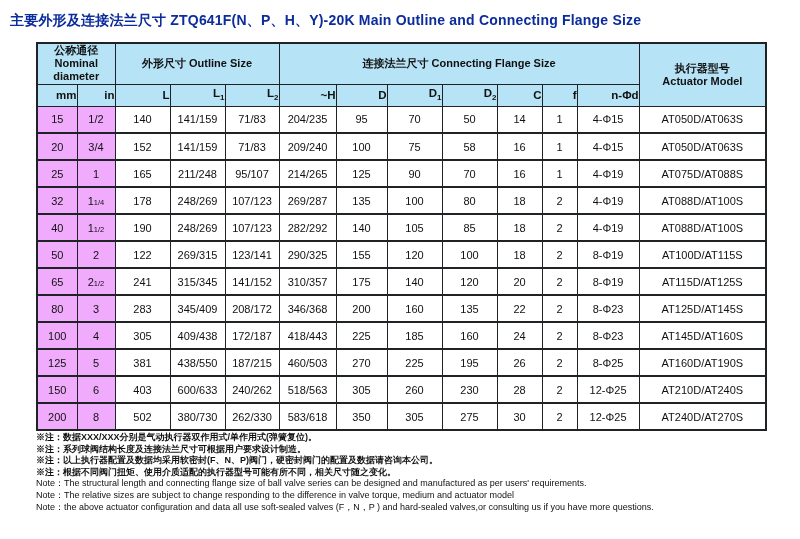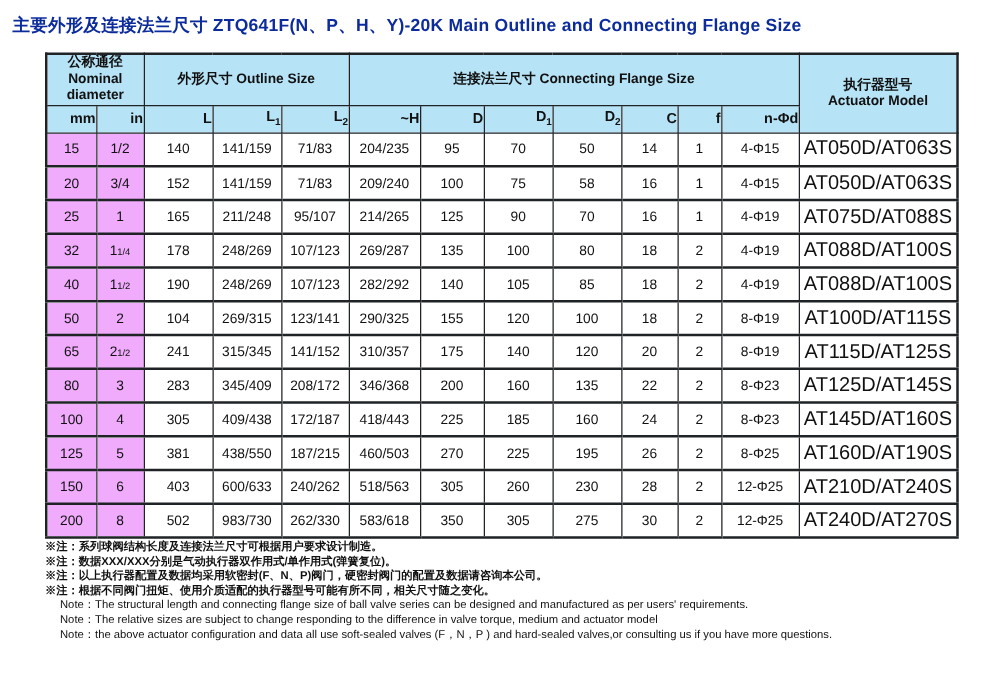--- a/index.html
+++ b/index.html
@@ -16,28 +16,28 @@
   table.spec th, table.spec td {
       border:1px solid #1f2326; text-align:center; vertical-align:middle;
       color:#111; font-size:11px; overflow:hidden; }
   table.spec { border:2px solid #1f2326; }
   table.spec thead th { background:#b7e3f6; font-weight:bold; }
   table.spec thead tr.group-row th { height:38px; font-size:11px; line-height:1.25;margin-left:12px; }
   table.spec thead tr.sub-row th { height:22px; font-size:11.5px;text-align:right; }
   table.spec thead th sub { font-size:8px; }
   table.spec tbody td { height:27px; background:#ffffff; border-bottom-width:2px; }
   table.spec tbody td.blue { background:#f0abfc; }
-  table.spec tbody td.act { font-size:16px; }
+  table.spec tbody td.act { font-size:11px; }
   .frac { font-size:7.5px; }
 
   .group-two-line { line-height:1.2; }
 
   .notes { position:absolute; left:36px; top:432px; width:750px; }
   .note-zh { font-size:9px; font-weight:bold; color:#111; line-height:11.6px; white-space:nowrap; }
-  .note-en { font-size:9px; color:#111; line-height:11.8px; white-space:nowrap;margin-left:12px; }
+  .note-en { font-size:9px; color:#111; line-height:11.8px; white-space:nowrap; }
 </style>
 </head>
 <body>
 
 <div class="page">
 
   <div class="title">主要外形及连接法兰尺寸 ZTQ641F(N、P、H、Y)-20K  Main Outline and Connecting Flange Size</div>
 
   <table class="spec">
     <colgroup>
@@ -159,21 +159,21 @@
           <td>105</td>
           <td>85</td>
           <td>18</td>
           <td>2</td>
           <td>4-Φ19</td>
           <td class="act">AT088D/AT100S</td>
         </tr>
         <tr>
           <td class="blue">50</td>
           <td class="blue">2</td>
-          <td>104</td>
+          <td>122</td>
           <td>269/315</td>
           <td>123/141</td>
           <td>290/325</td>
           <td>155</td>
           <td>120</td>
           <td>100</td>
           <td>18</td>
           <td>2</td>
           <td>8-Φ19</td>
           <td class="act">AT100D/AT115S</td>
@@ -250,38 +250,38 @@
           <td>230</td>
           <td>28</td>
           <td>2</td>
           <td>12-Φ25</td>
           <td class="act">AT210D/AT240S</td>
         </tr>
         <tr>
           <td class="blue">200</td>
           <td class="blue">8</td>
           <td>502</td>
-          <td>983/730</td>
+          <td>380/730</td>
           <td>262/330</td>
           <td>583/618</td>
           <td>350</td>
           <td>305</td>
           <td>275</td>
           <td>30</td>
           <td>2</td>
           <td>12-Φ25</td>
           <td class="act">AT240D/AT270S</td>
         </tr>
       </tbody>
   </table>
 
   <div class="notes">
     <div>
+        <div class="note-zh">※注：数据XXX/XXX分别是气动执行器双作用式/单作用式(弹簧复位)。</div>
         <div class="note-zh">※注：系列球阀结构长度及连接法兰尺寸可根据用户要求设计制造。</div>
-        <div class="note-zh">※注：数据XXX/XXX分别是气动执行器双作用式/单作用式(弹簧复位)。</div>
         <div class="note-zh">※注：以上执行器配置及数据均采用软密封(F、N、P)阀门，硬密封阀门的配置及数据请咨询本公司。</div>
         <div class="note-zh">※注：根据不同阀门扭矩、使用介质适配的执行器型号可能有所不同，相关尺寸随之变化。</div>
       </div>
     <div>
         <div class="note-en">Note：The structural length and connecting flange size of ball valve series can be designed and manufactured as per users' requirements.</div>
         <div class="note-en">Note：The relative sizes are subject to change responding to the difference in valve torque, medium and actuator model</div>
         <div class="note-en">Note：the above actuator  configuration and data  all use soft-sealed valves (F，N，P ) and  hard-sealed valves,or consulting us if you have more questions.</div>
       </div>
   </div>
 

